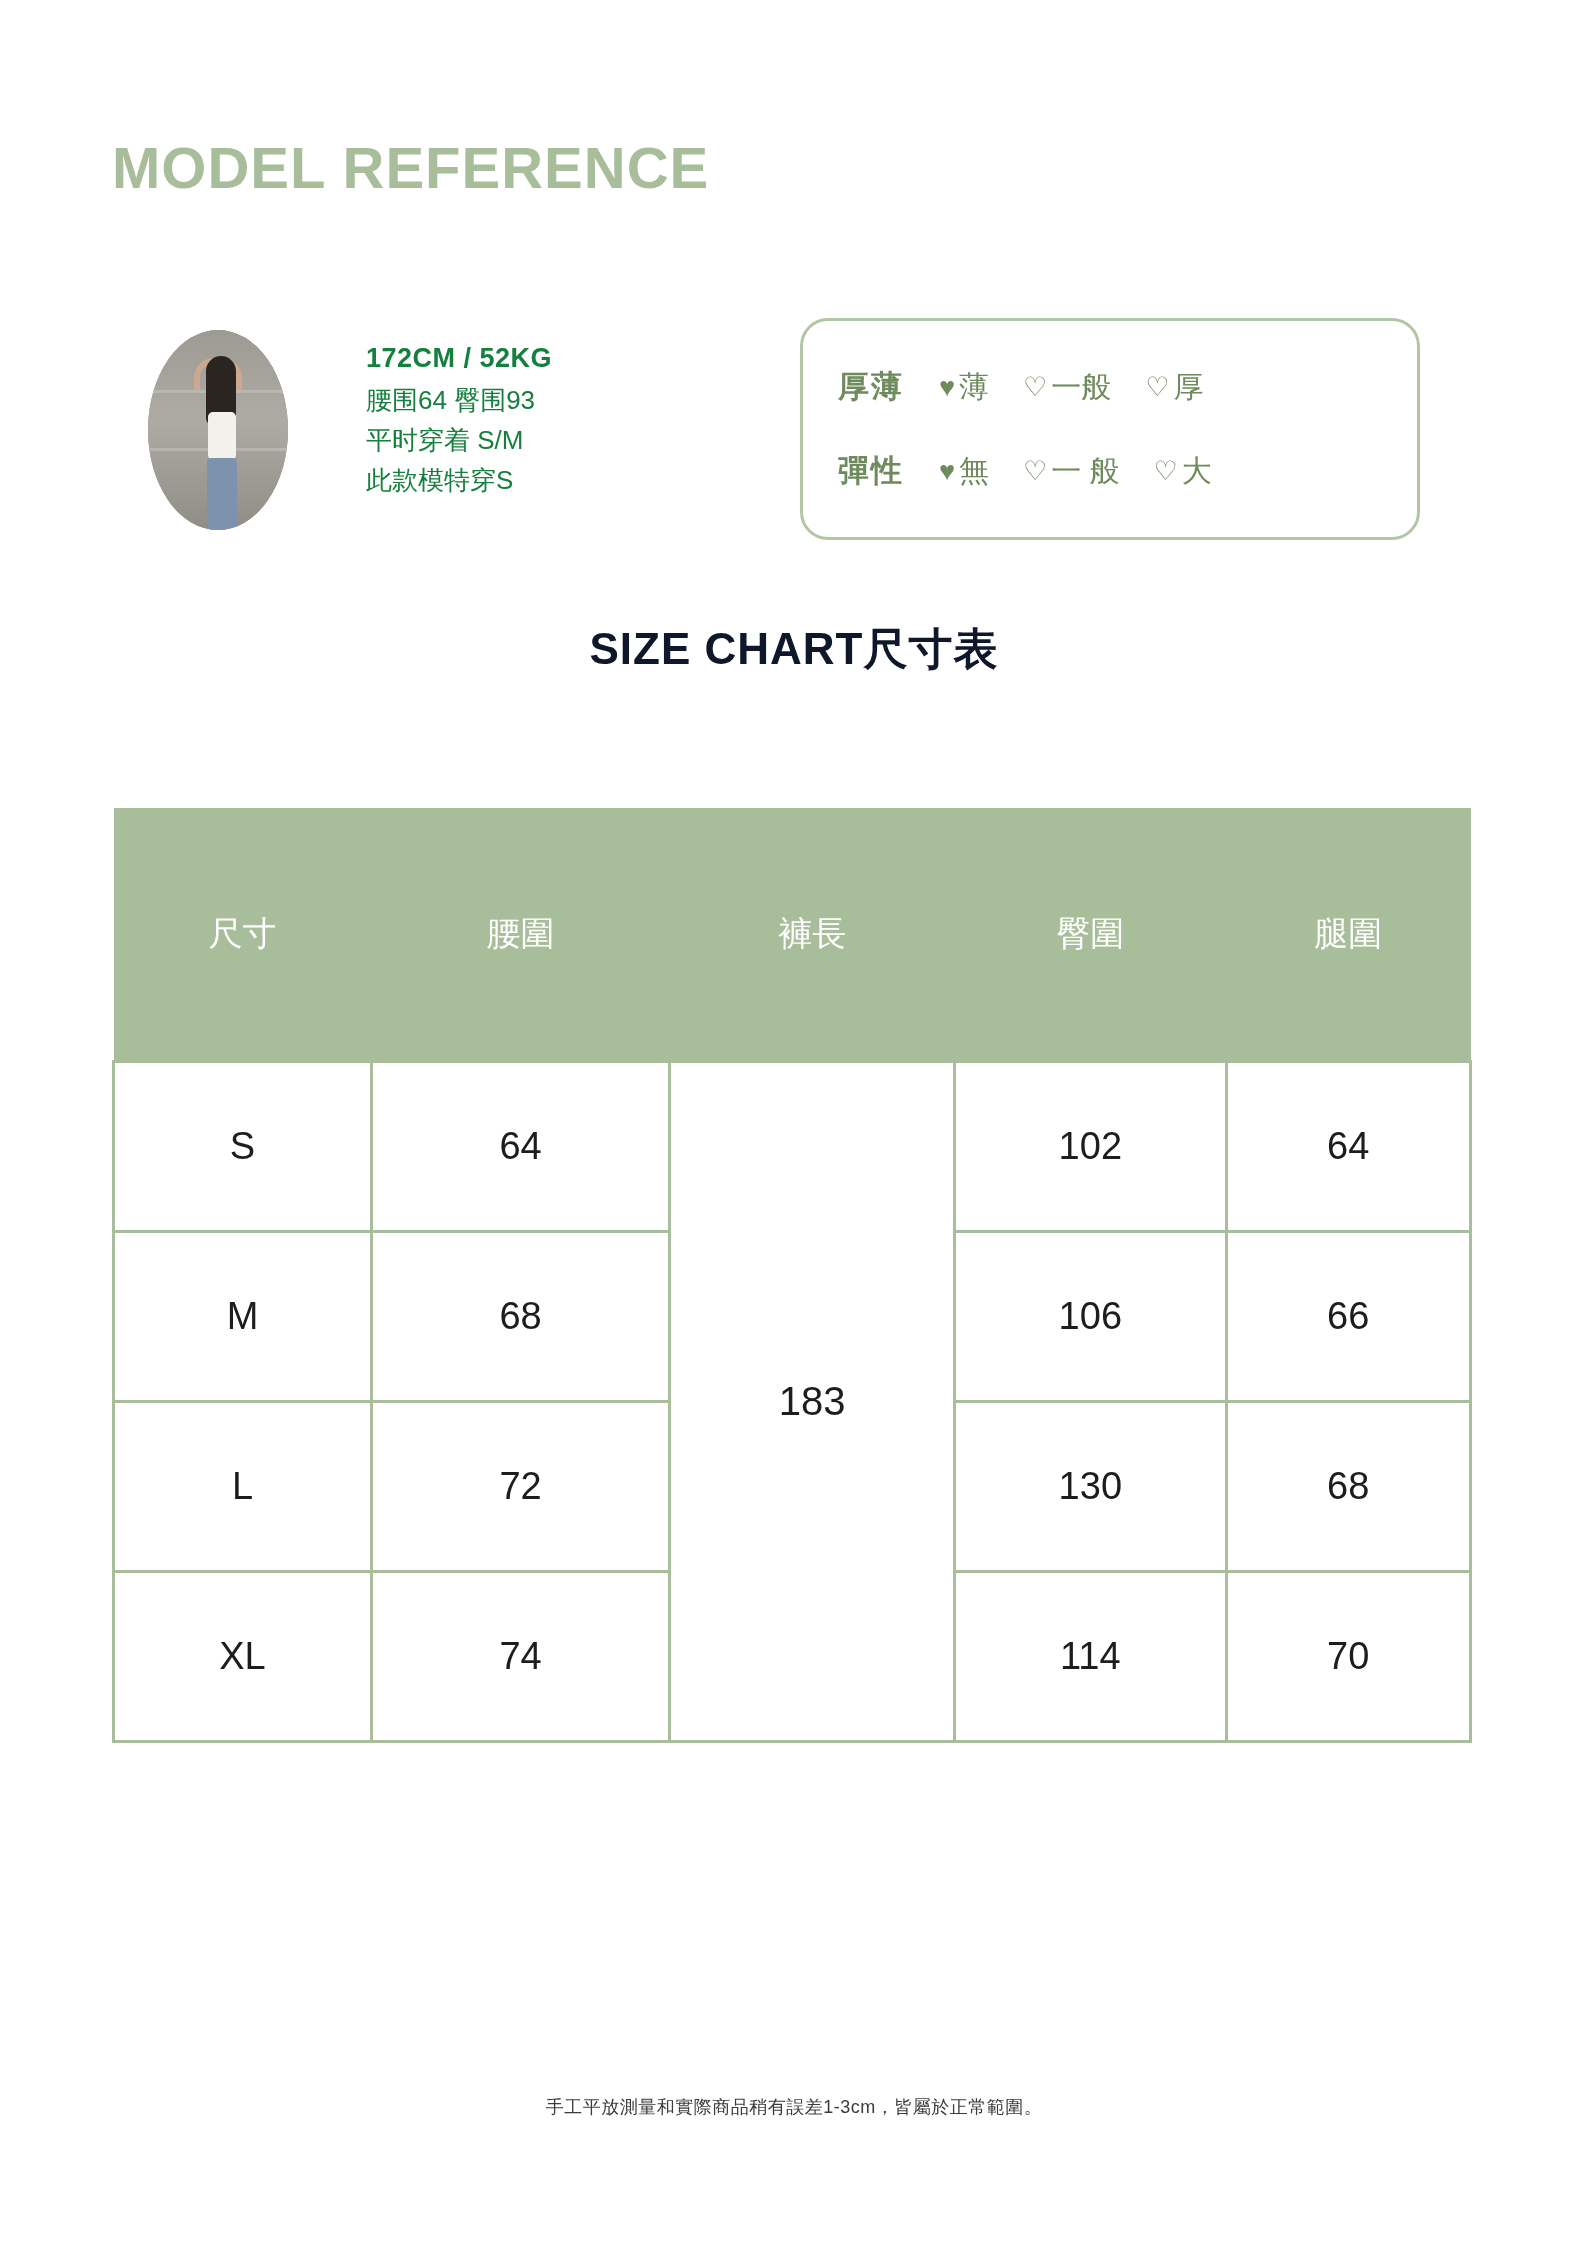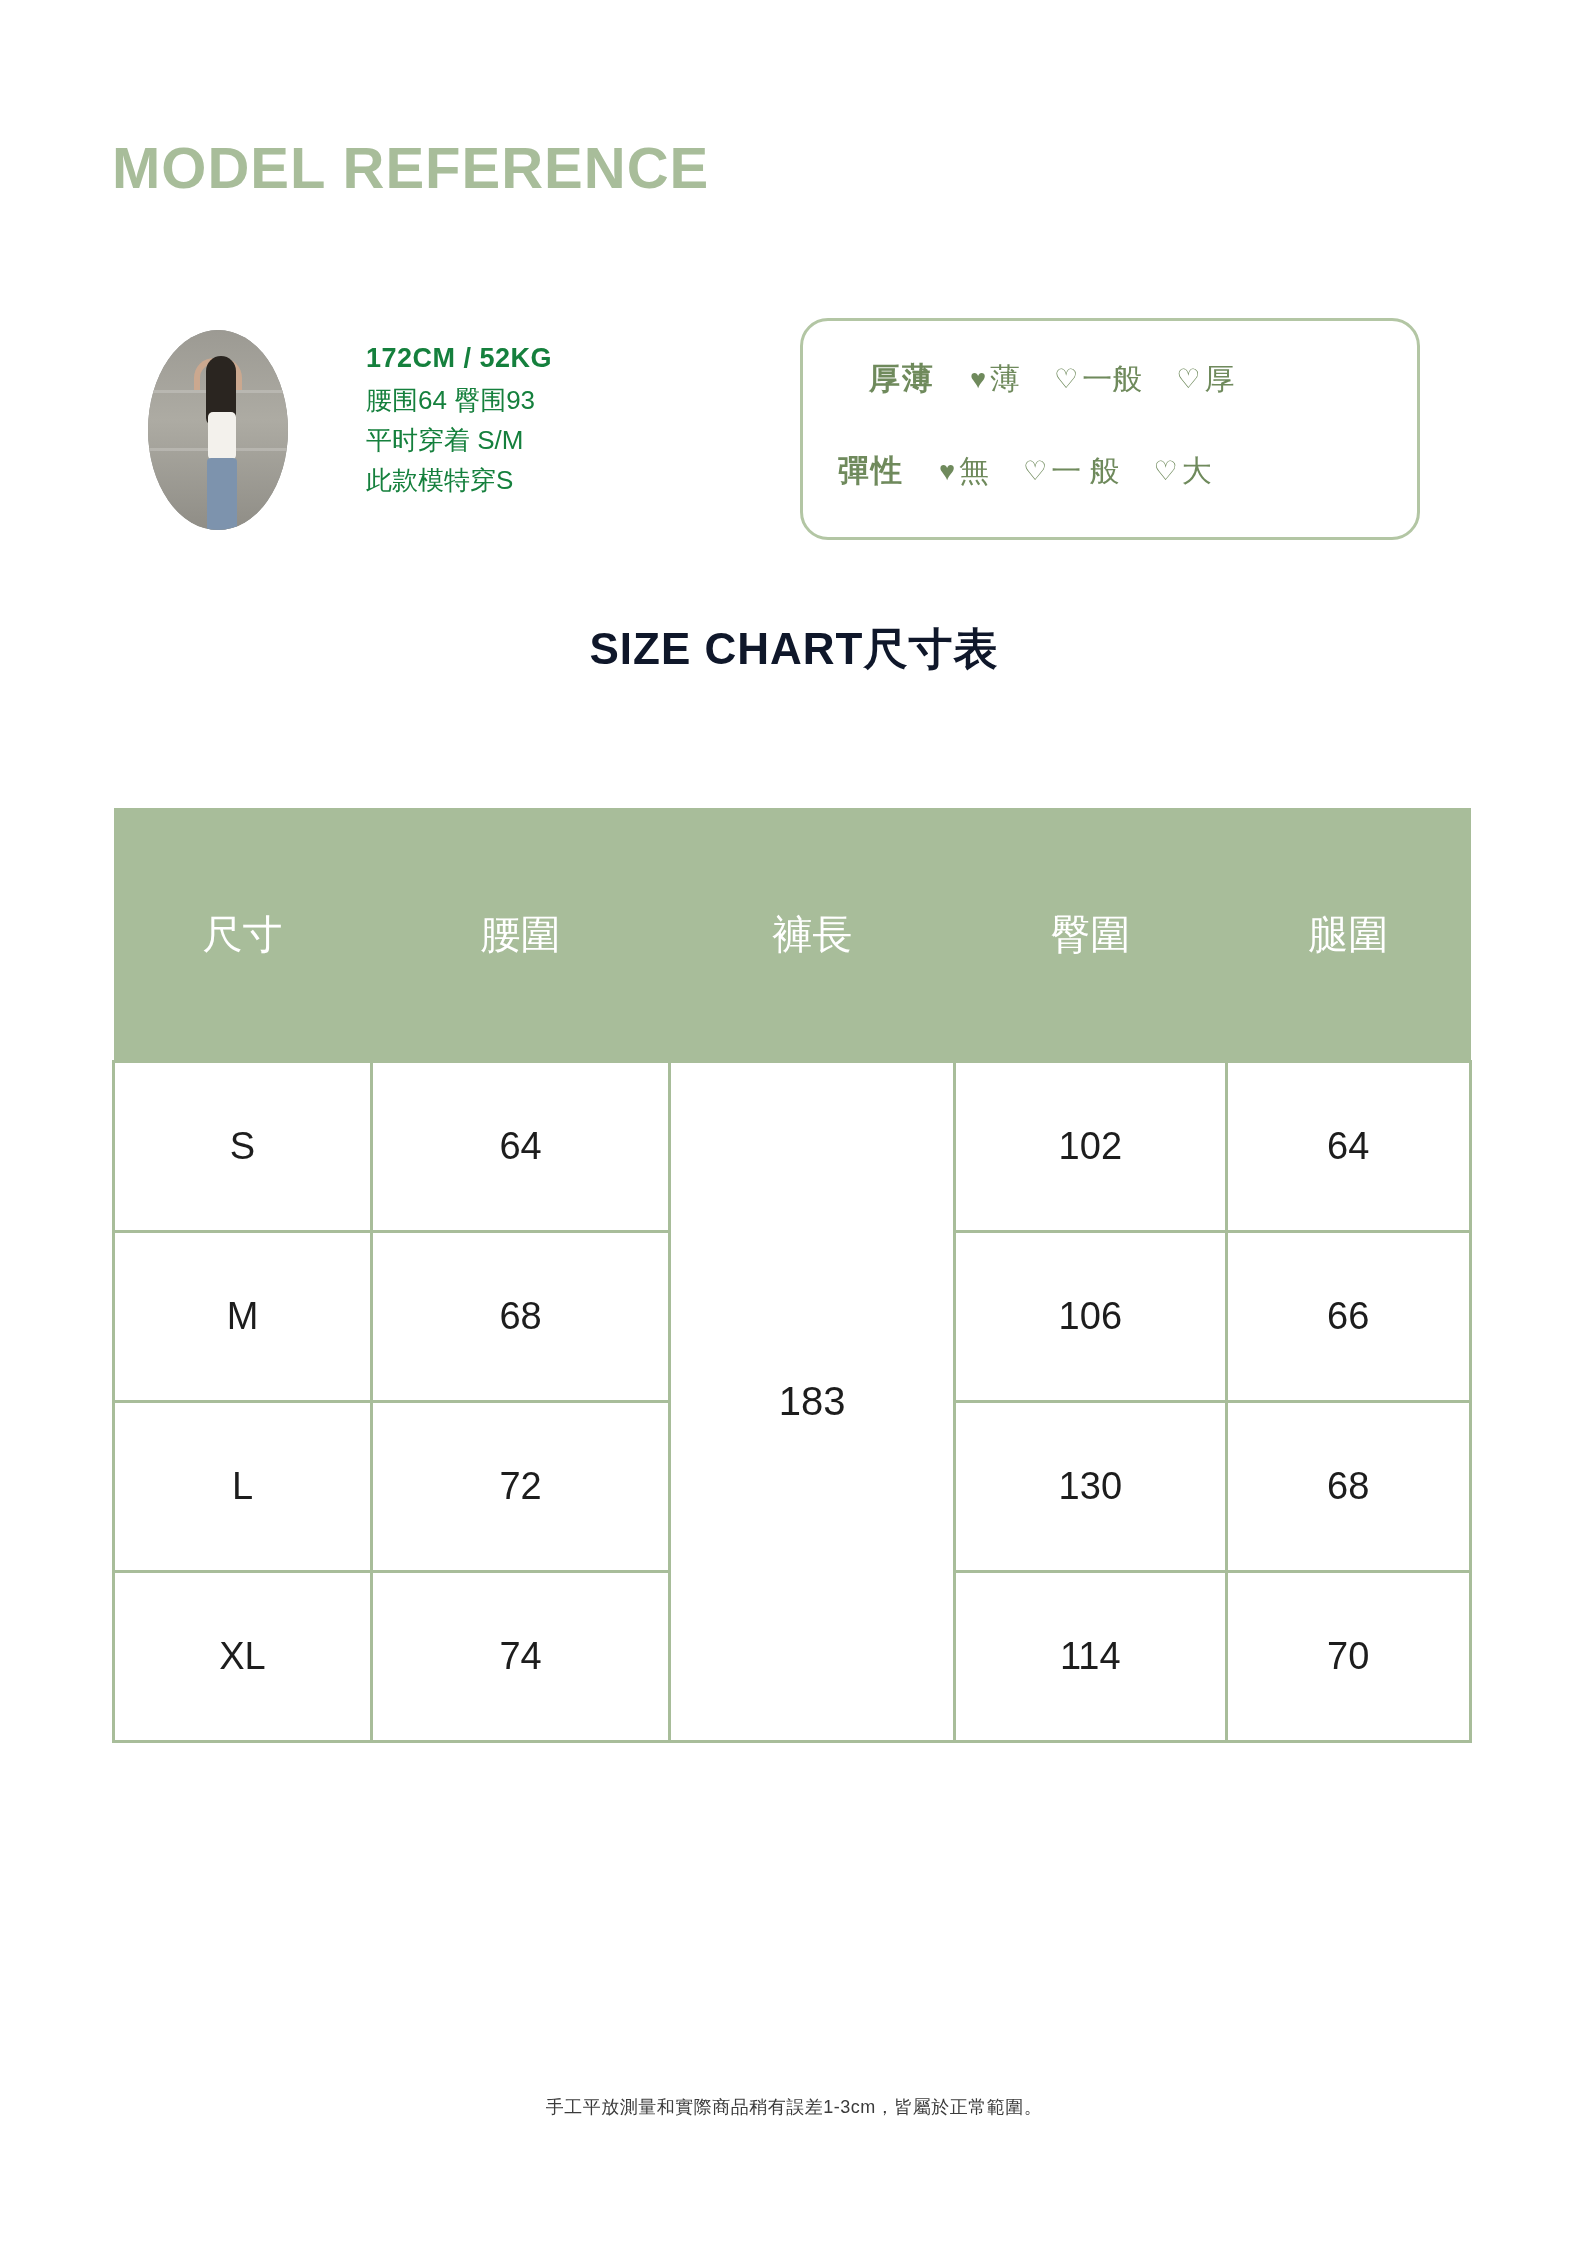--- a/index.html
+++ b/index.html
@@ -135,21 +135,21 @@
     box-sizing: border-box;
   }
   .attr-row {
     position: absolute;
     left: 0;
     right: 0;
     height: 60px;
     display: flex;
     align-items: center;
   }
-  .attr-row.r1 { top: 28px; margin-left: 31px; }
+  .attr-row.r1 { top: 36px; }
   .attr-row.r2 { top: 120px; }
   .attr-label {
     width: 136px;
     text-align: center;
     font-size: 31px;
     font-weight: bold;
     color: #6f8a5c;
     letter-spacing: 2px;
   }
   .attr-opt {
@@ -187,21 +187,21 @@
     width: 1360px;
   }
   table.size-table {
     border-collapse: collapse;
     width: 100%;
     table-layout: fixed;
   }
   table.size-table th {
     background: #a8bd9a;
     color: #ffffff;
-    font-size: 40px;
+    font-size: 34px;
     font-weight: normal;
     height: 250px;
     border: none;
     vertical-align: middle;
     margin-left: 24px;
   }
   table.size-table td {
     border: 3px solid #a8bd9a;
     text-align: center;
     font-size: 38px;

